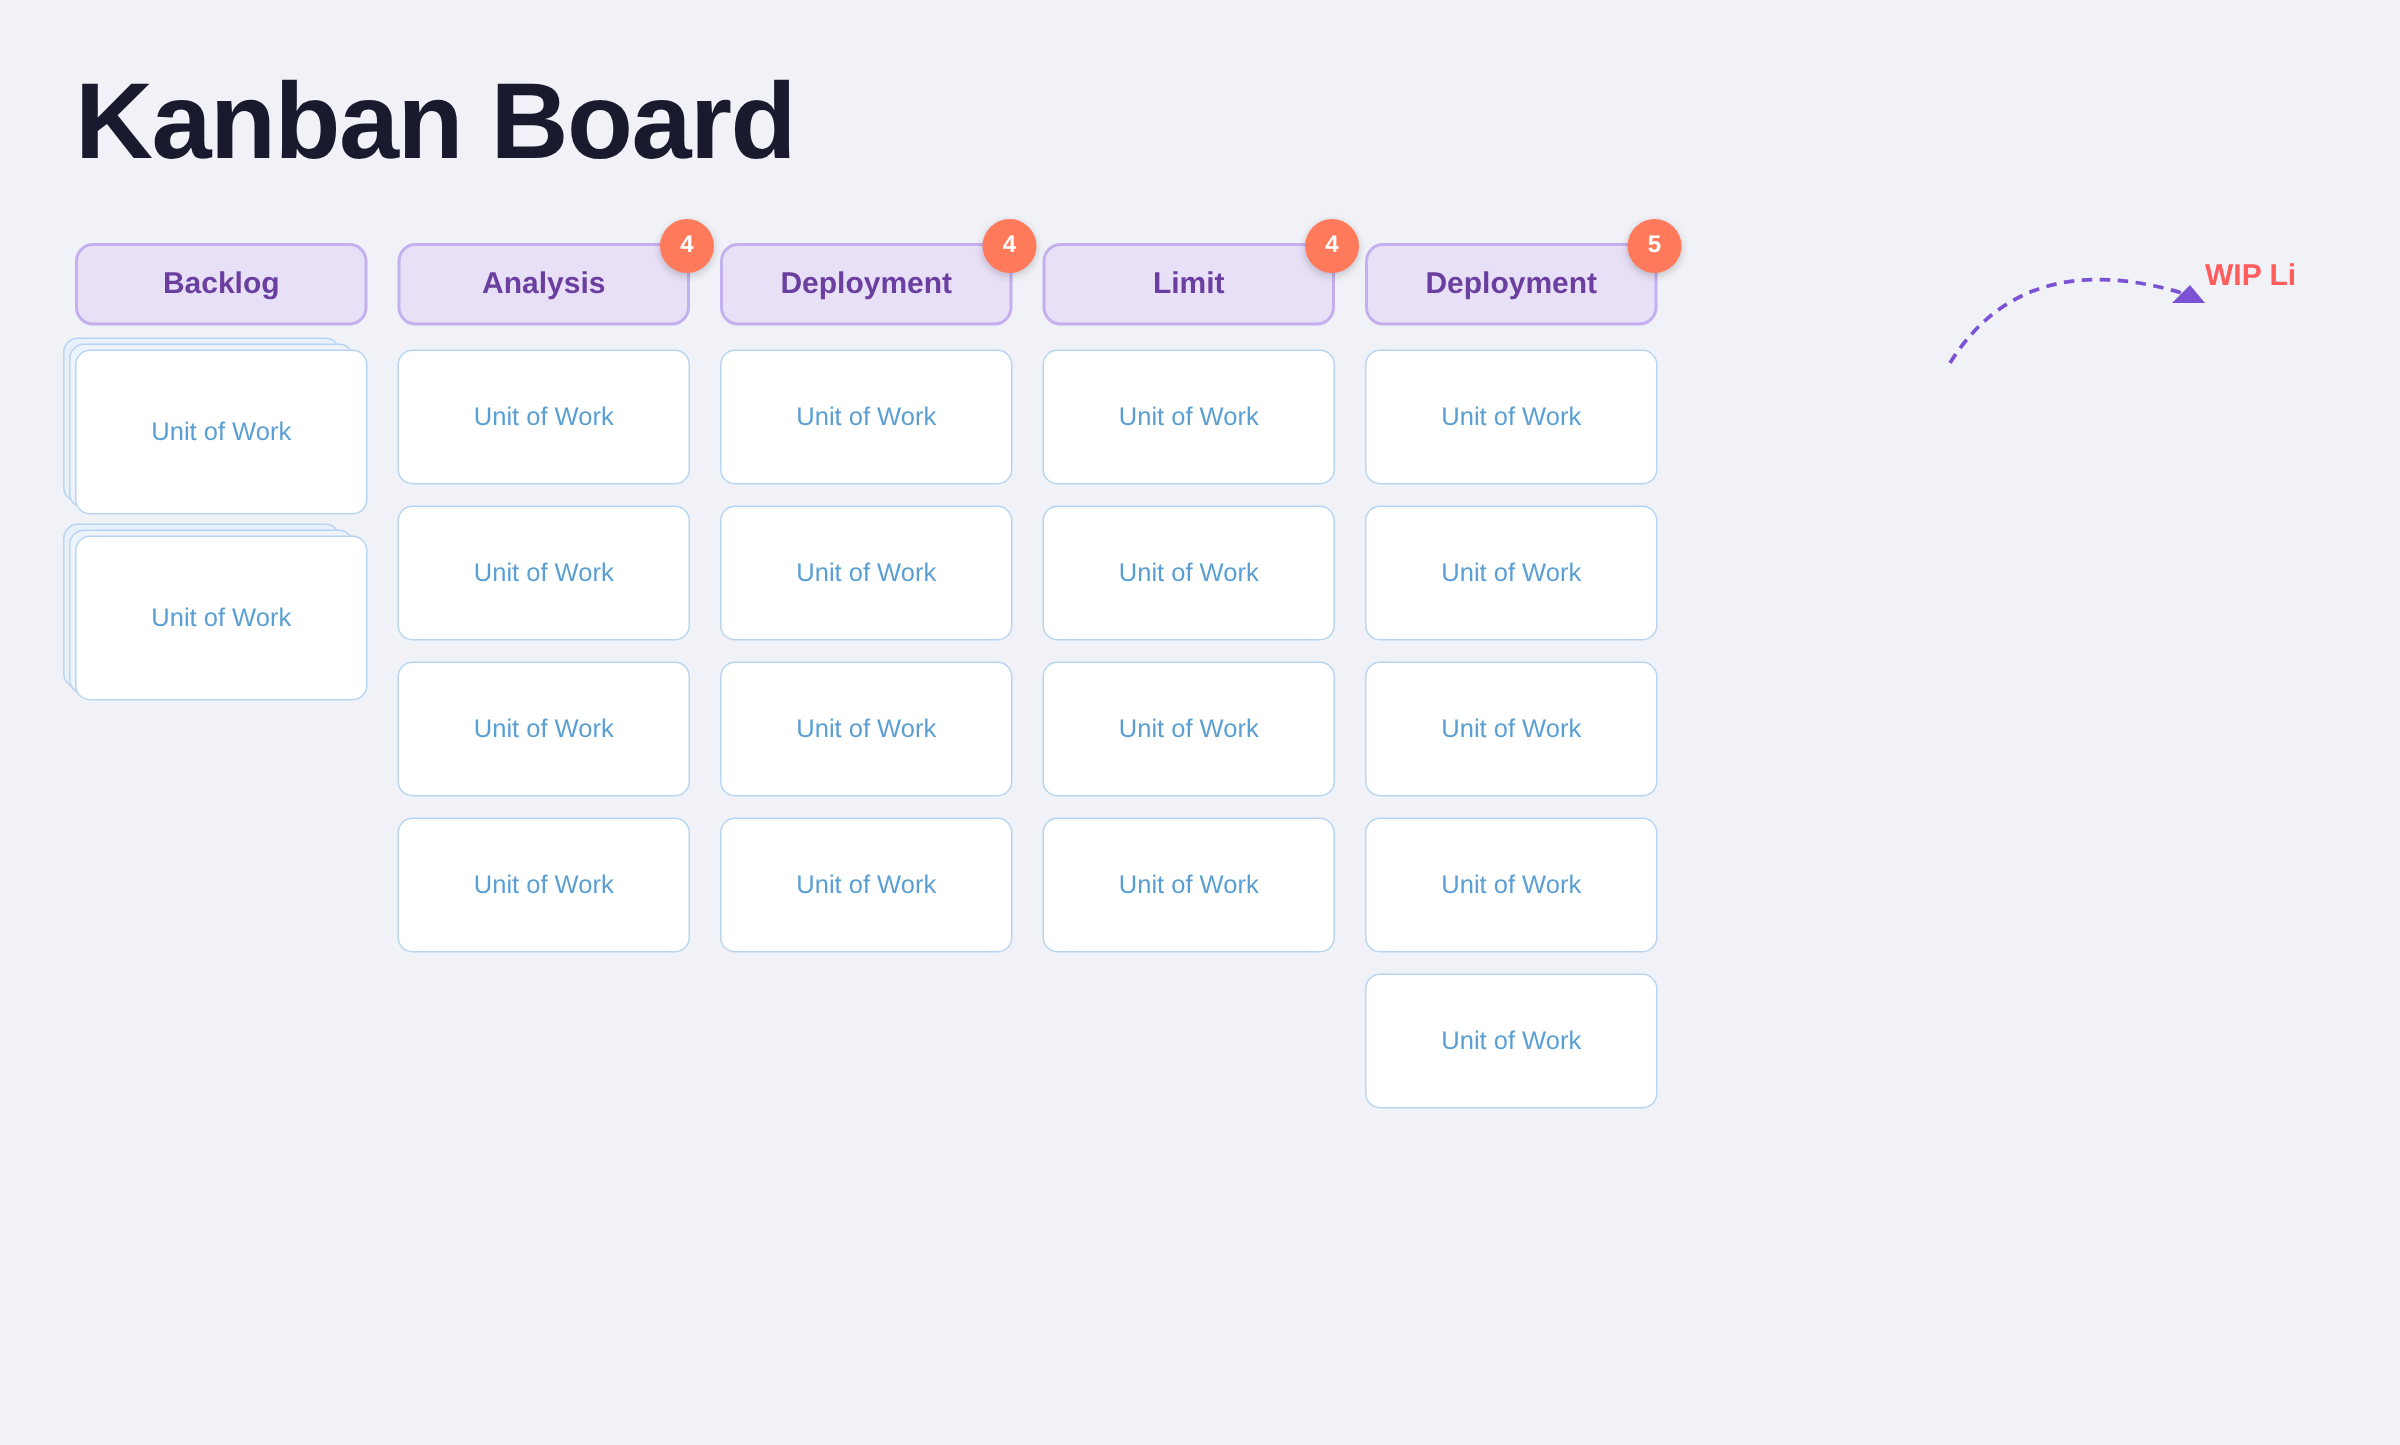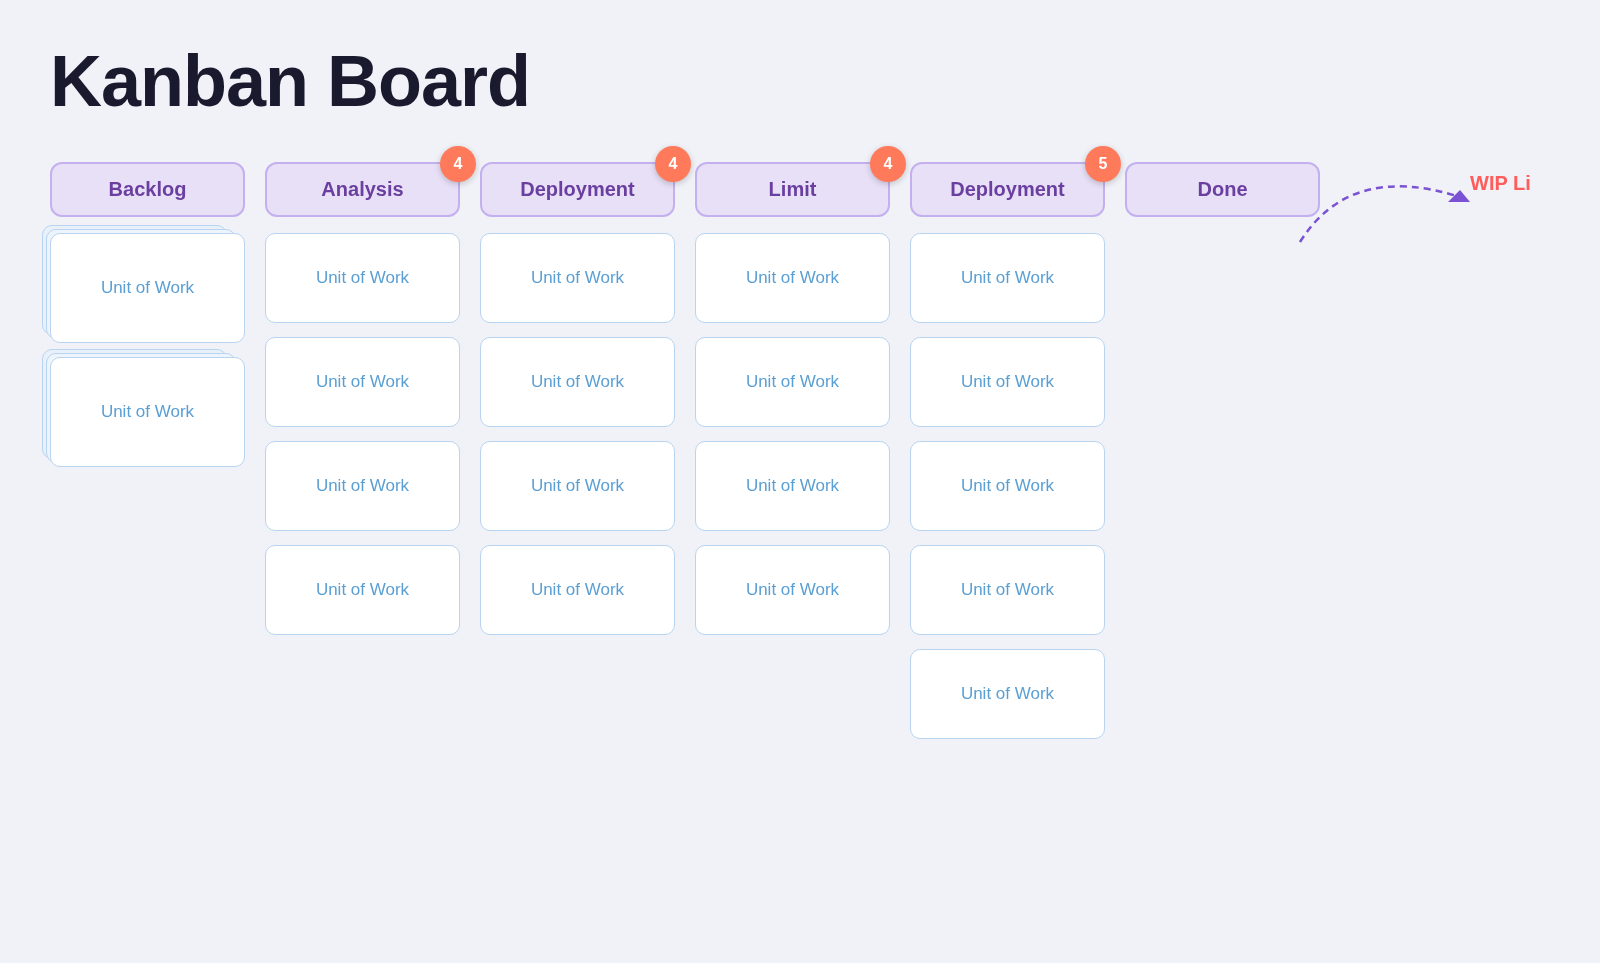--- a/index.html
+++ b/index.html
@@ -211,18 +211,14 @@
       <div class="column">
         <div class="column-header"><span class="column-header-label">Deployment</span><div class="wip-badge">5</div></div>
         <div class="cards-container">
           <div class="card">Unit of Work</div>
           <div class="card">Unit of Work</div>
           <div class="card">Unit of Work</div>
           <div class="card">Unit of Work</div>
           <div class="card">Unit of Work</div>
         </div>
       </div>
-      <div class="column">
-        <div class="column-header"><span class="column-header-label">Done</span></div>
-        <div class="cards-container"></div>
-      </div>
     </div>
 </div>
 
 </body></html>

